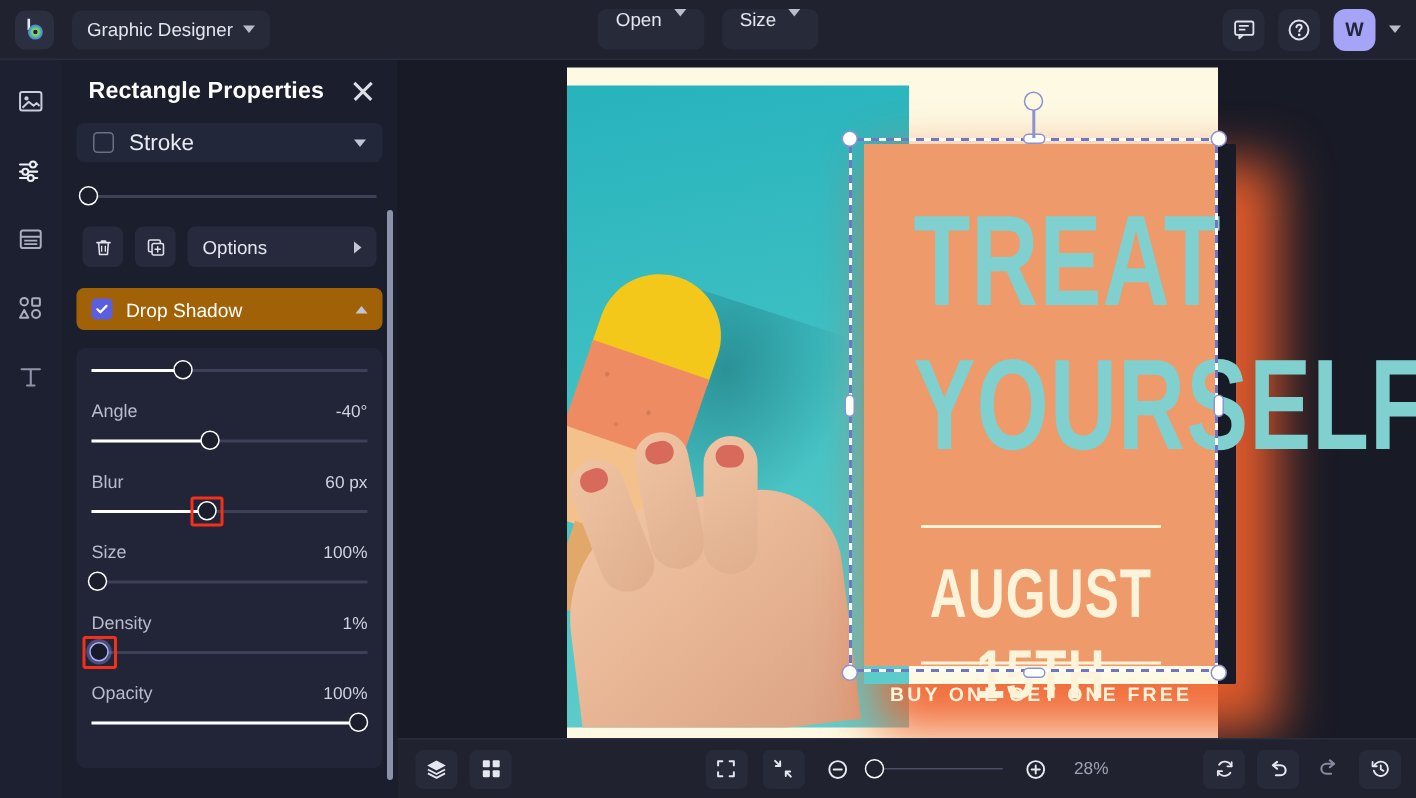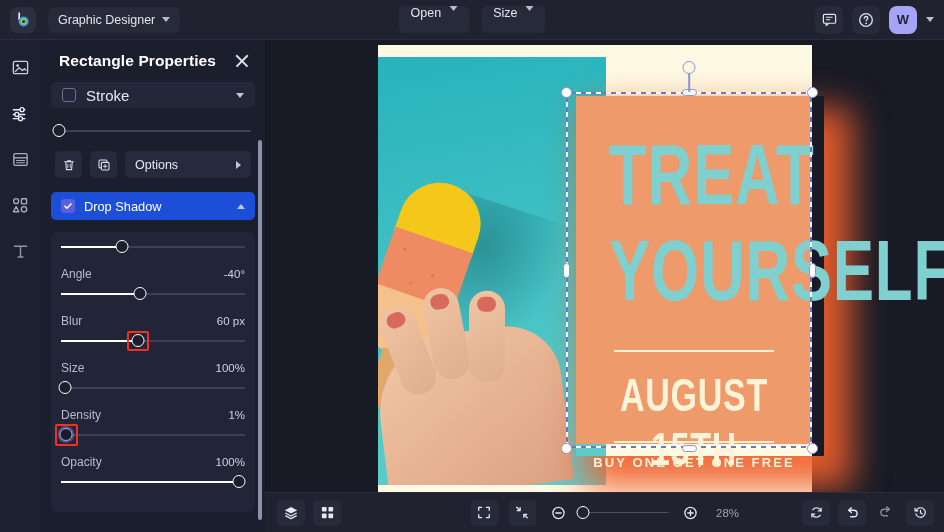--- a/index.html
+++ b/index.html
@@ -162,21 +162,21 @@
     flex: 1; height: 27px; border-radius: 5px; background: #262a3c;
     display: flex; align-items: center; justify-content: space-between;
     padding: 12px 10px; font-size: 12.5px; color: #e4e6ef; cursor: pointer;
   }
   .arrow-r {
     width:0;height:0;border-top:4px solid transparent;border-bottom:4px solid transparent;
     border-left:5px solid #c2c5d4;
   }
 
   .section-head {
-    height: 28px; background: #1d4ed8; border-radius: 5px;
+    height: 28px; background: #a16207; border-radius: 5px;
     display: flex; align-items: center; padding: 0 10px; gap: 9px;
     margin: 0 0 12px 0;
   }
   .section-head .lbl { flex: 1; font-size: 12.8px; color: #fff; }
 
   .dropshadow-box { background: #222538; border-radius: 6px; padding: 8px 6px 10px 6px; }
 
   .panel-scroll {
     position: absolute; right: 3px; top: 100px; width: 4px; height: 380px;
     background: #8d92ab; border-radius: 3px; cursor: pointer;

